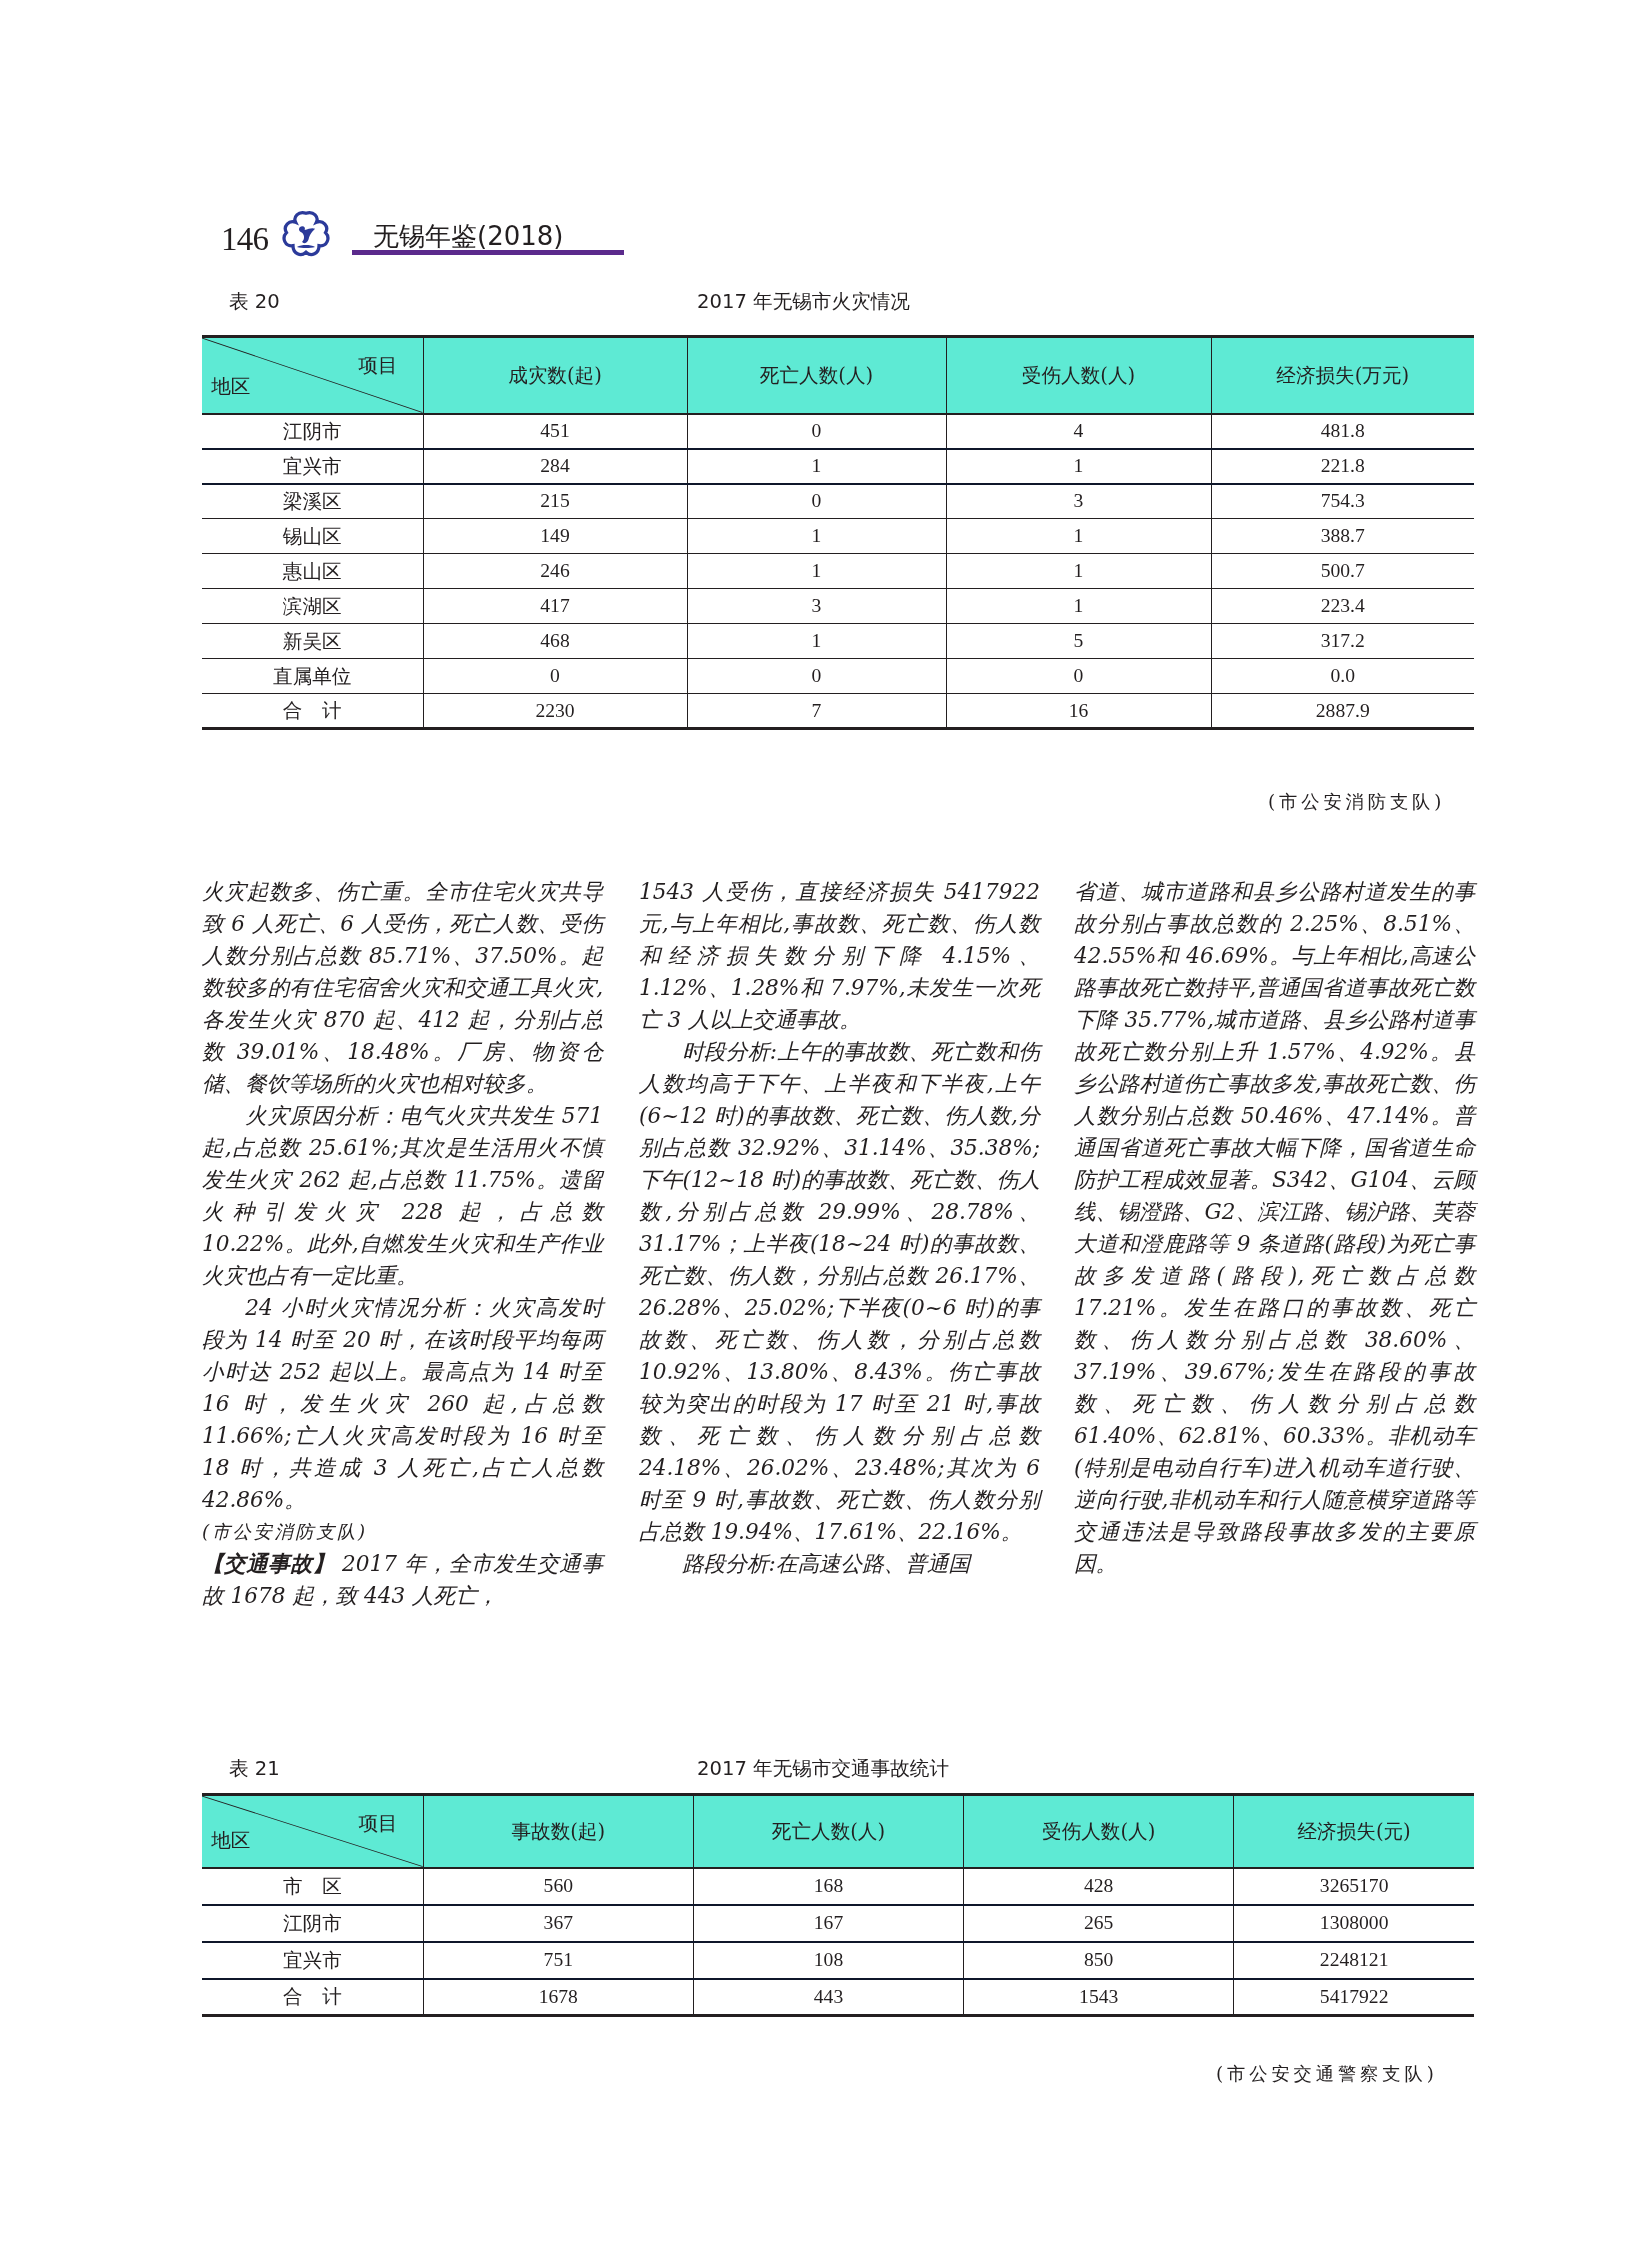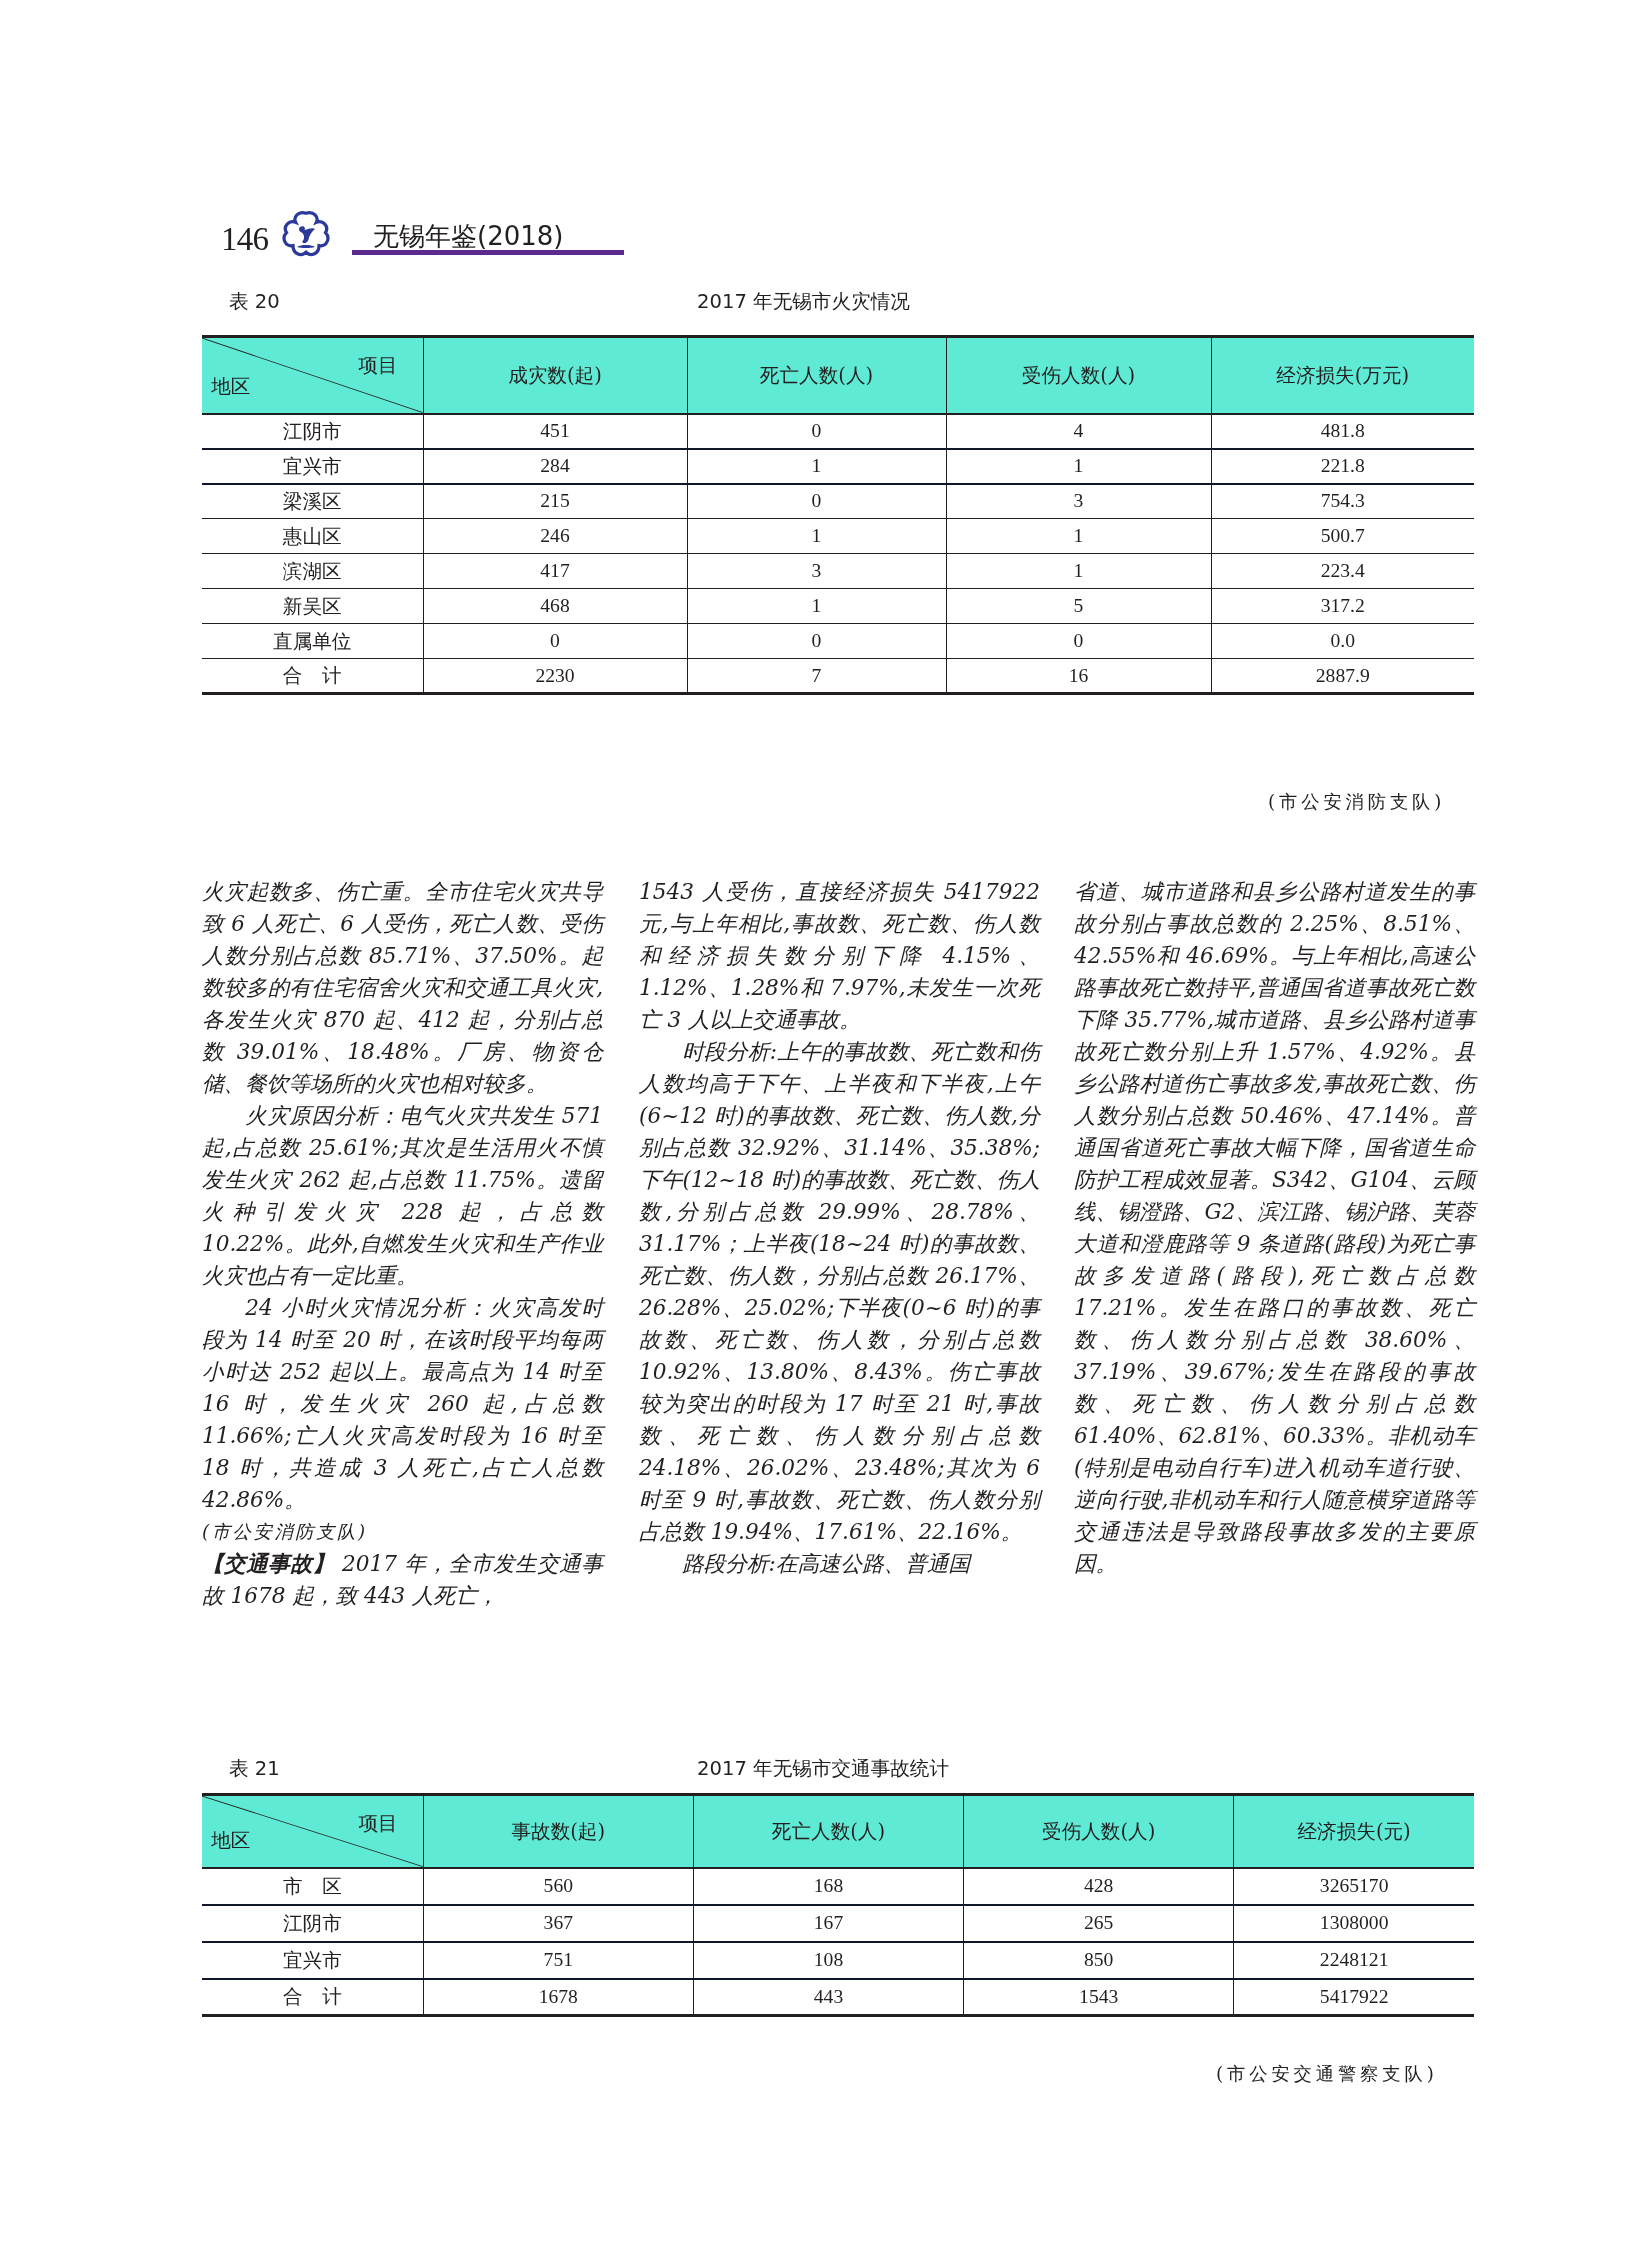--- a/index.html
+++ b/index.html
@@ -98,20 +98,27 @@
         <td>1</td>
         <td>1</td>
         <td>221.8</td>
       </tr>
       <tr style="height: 35px;">
         <td>梁溪区</td>
         <td>215</td>
         <td>0</td>
         <td>3</td>
         <td>754.3</td>
+      </tr>
+      <tr style="height: 35px;">
+        <td>锡山区</td>
+        <td>149</td>
+        <td>1</td>
+        <td>1</td>
+        <td>388.7</td>
       </tr>
       <tr style="height: 35px;">
         <td>惠山区</td>
         <td>246</td>
         <td>1</td>
         <td>1</td>
         <td>500.7</td>
       </tr>
       <tr style="height: 35px;">
         <td>滨湖区</td>

